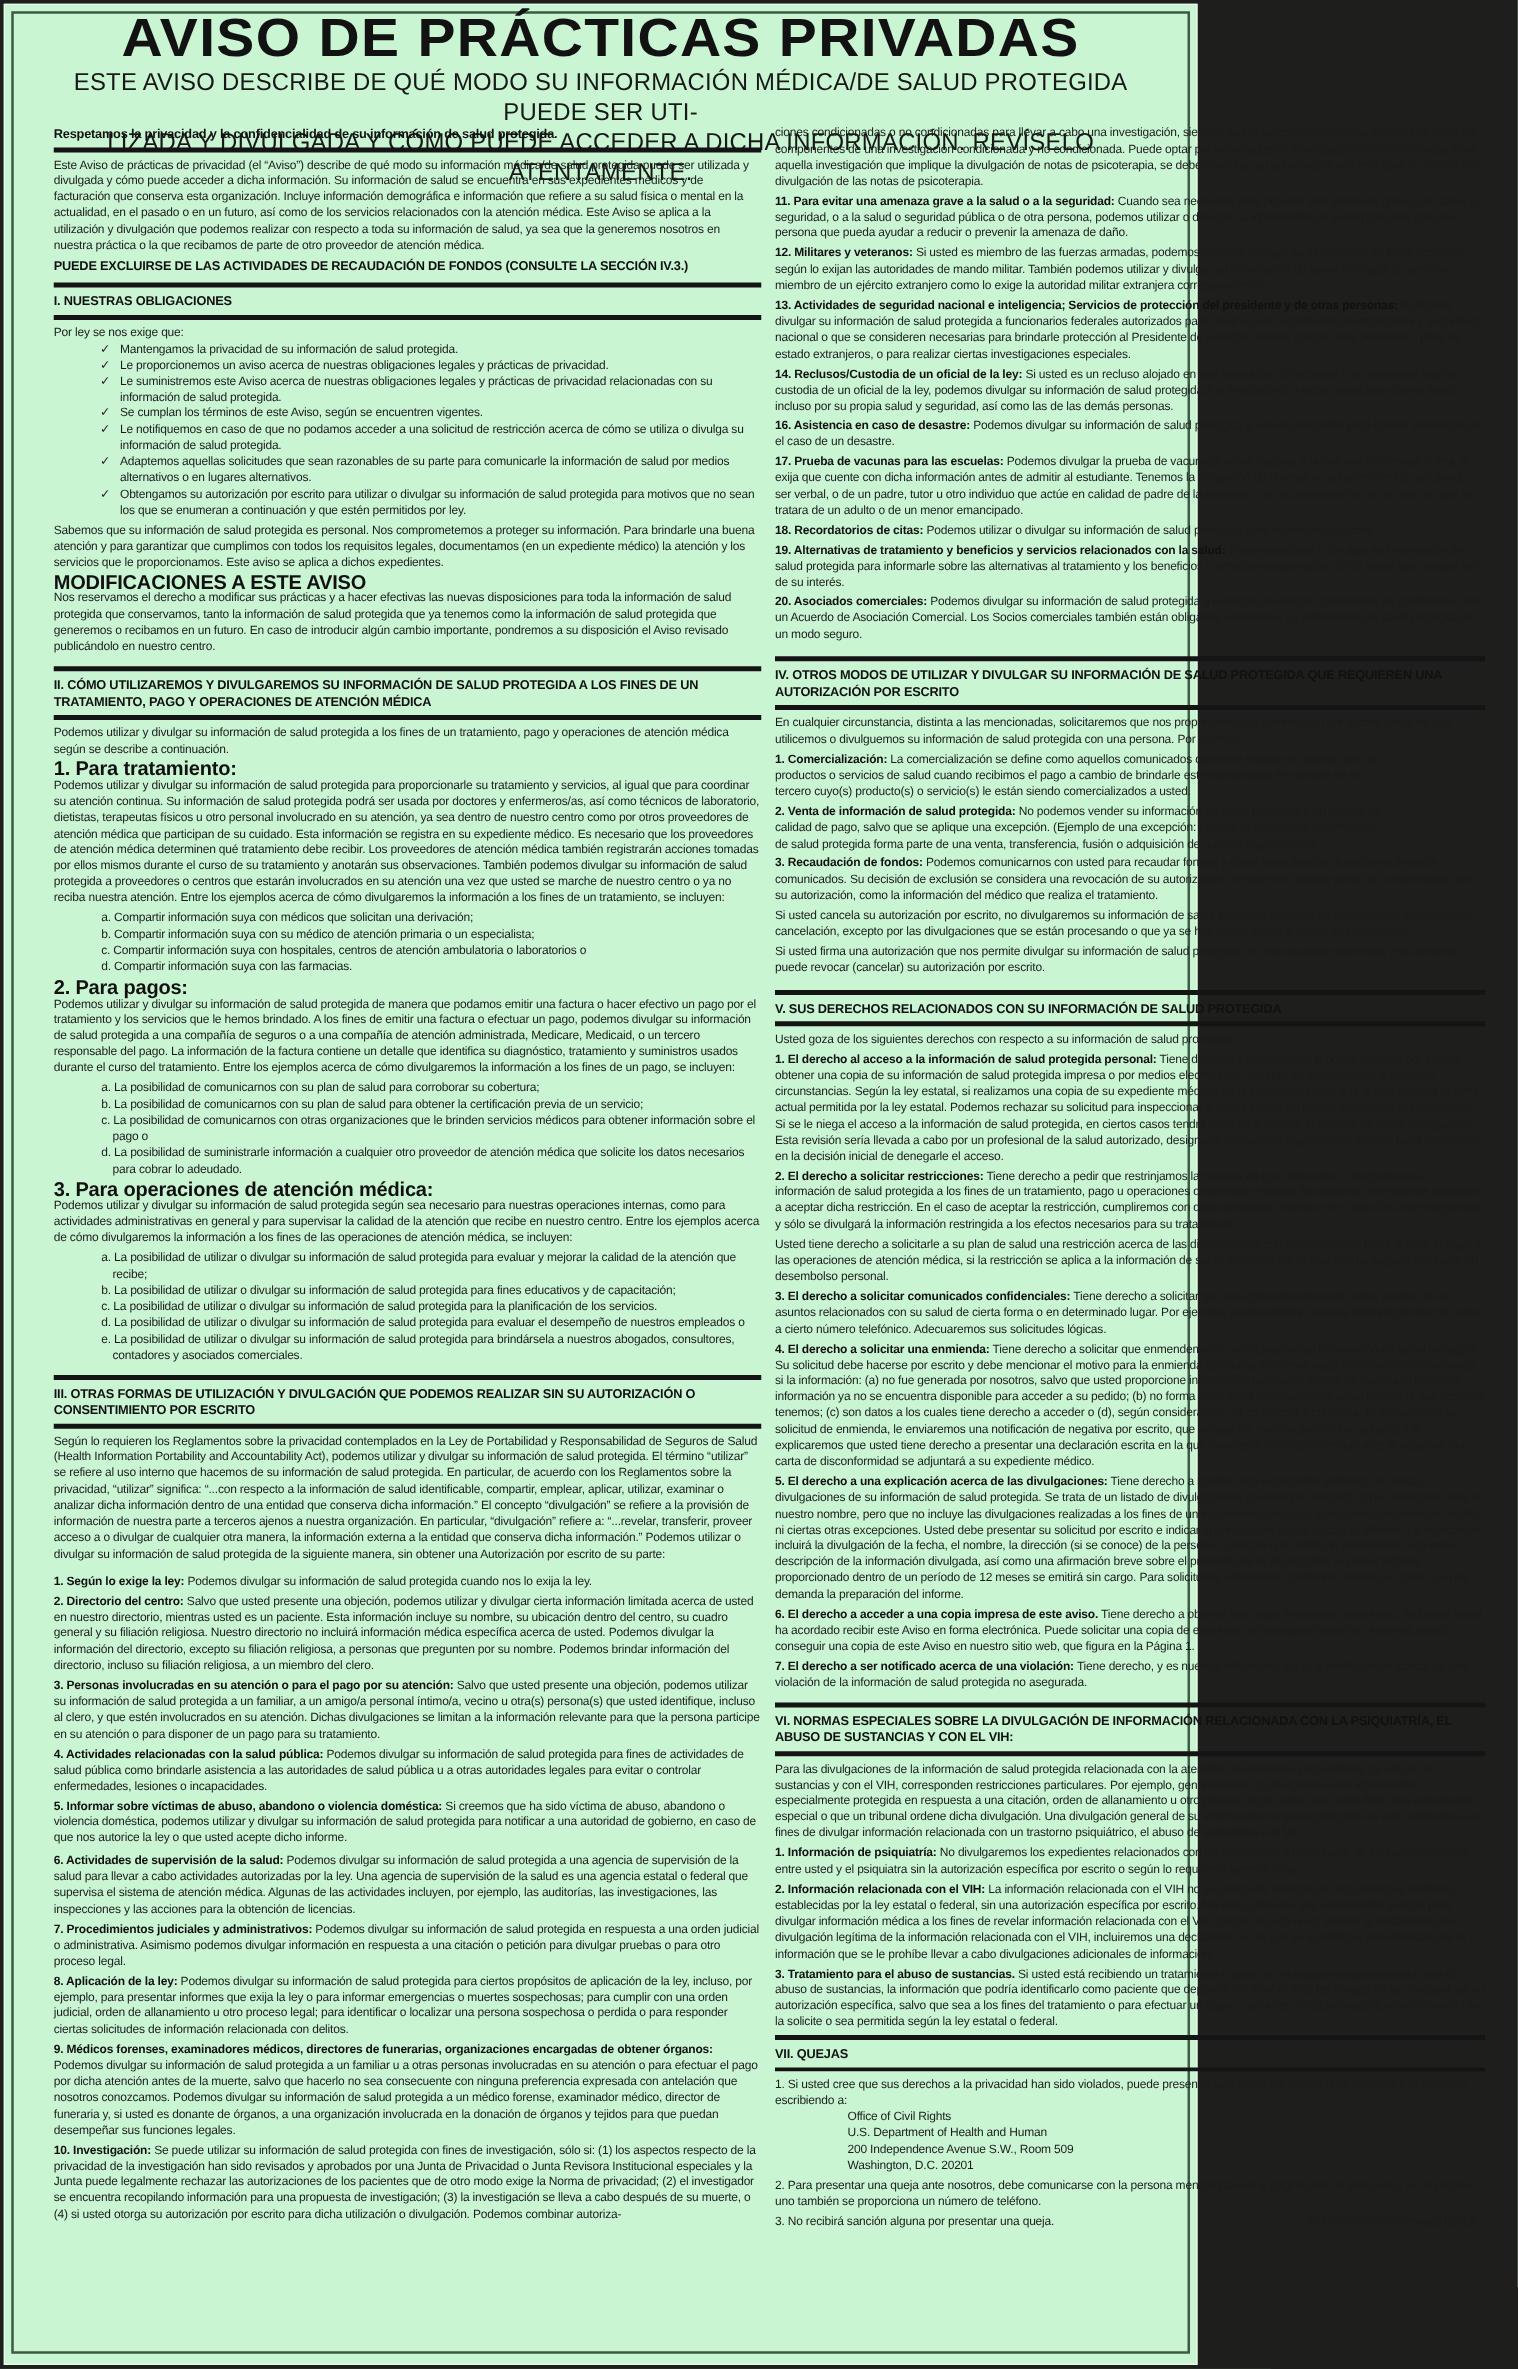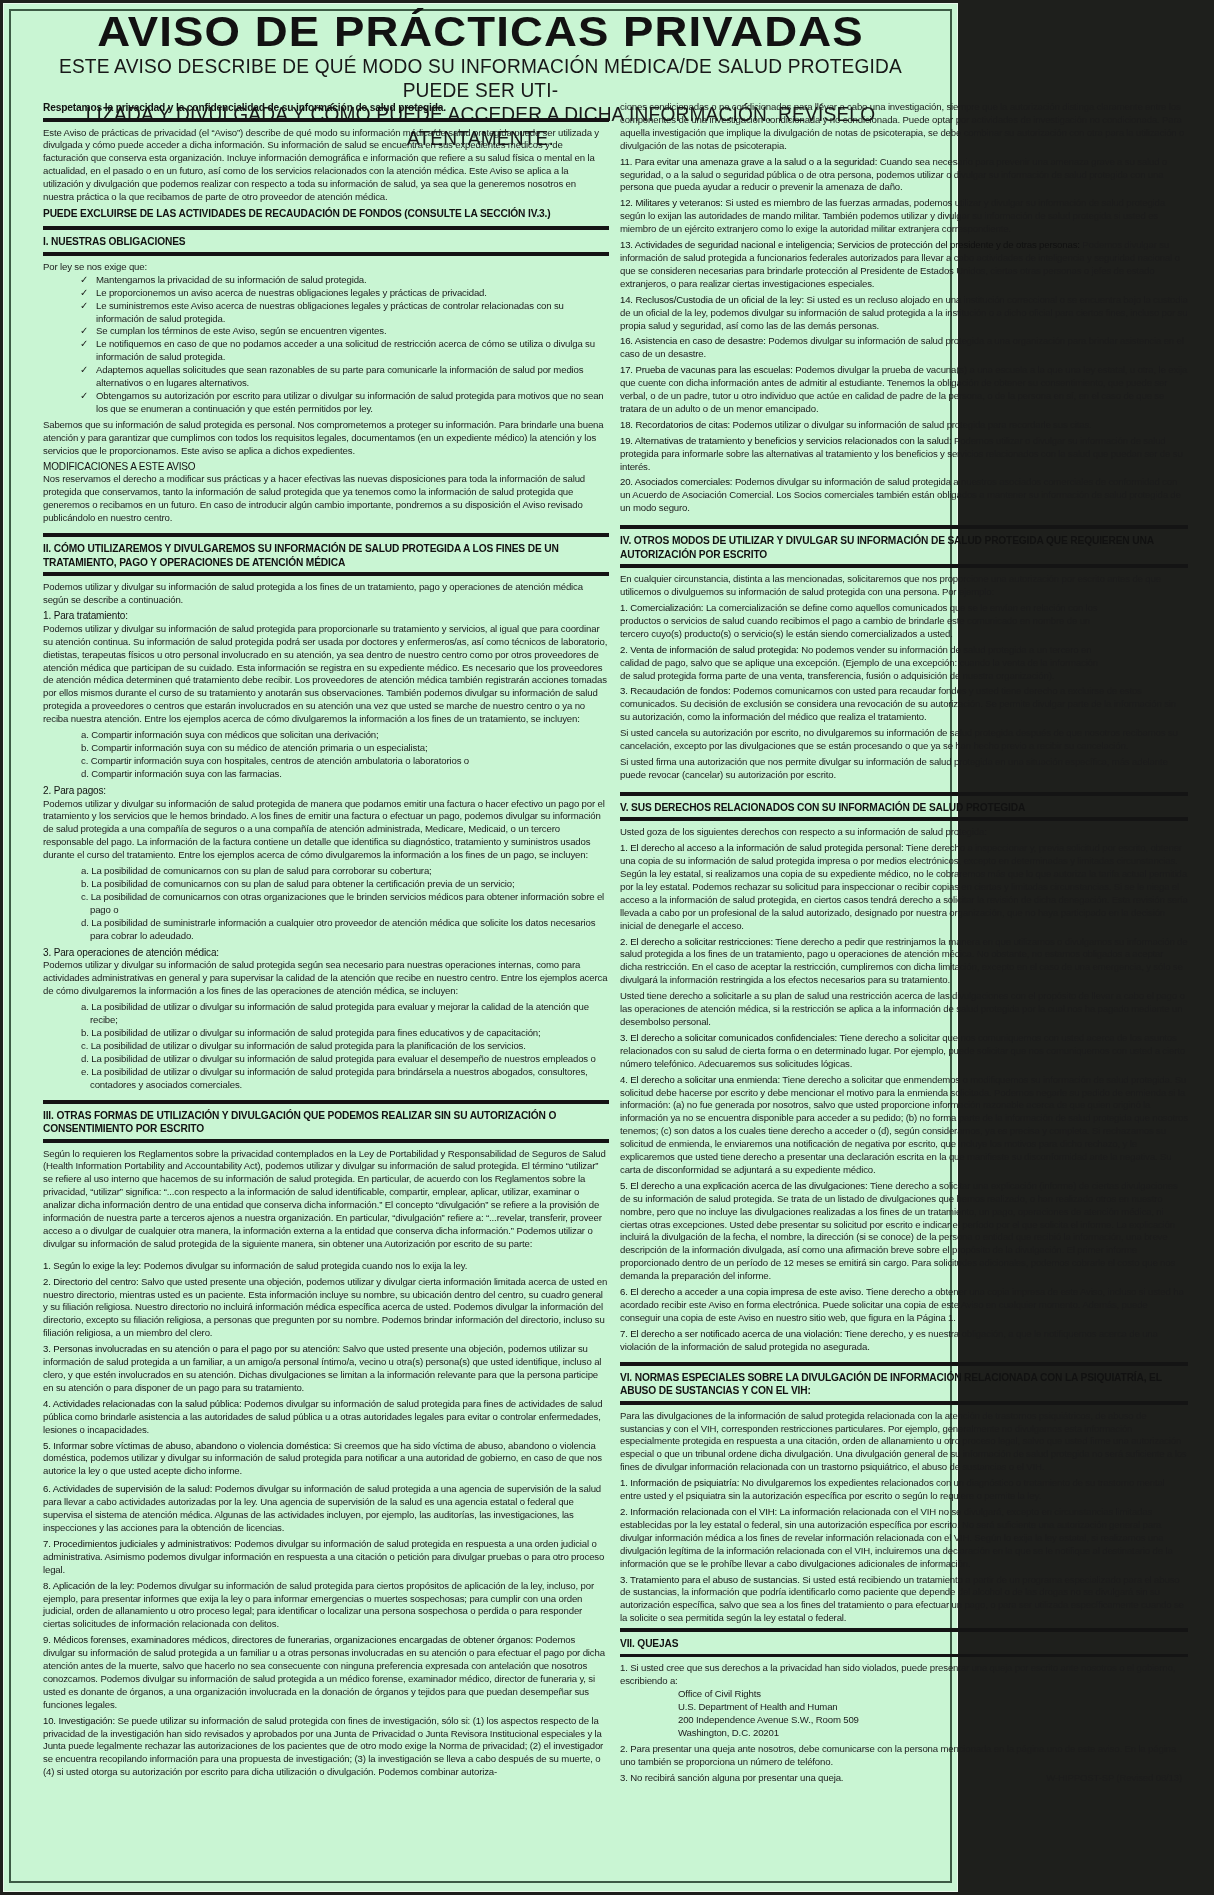--- a/index.html
+++ b/index.html
@@ -24,25 +24,25 @@
     font-size: 19.5px; line-height: 24px; color: #181818; letter-spacing: 0.2px;
     transform: scaleX(0.98);
   }
   .col {
     position: absolute; top: 97px; font-size: 9.6px; line-height: 12.9px;
     letter-spacing: -0.15px; color: #1c1c1c;
   }
   .col-left { left: 39px; width: 566px; }
   .col-right { left: 616px; width: 568px; }
   .col p { margin-bottom: 3px; }
-  .col b { font-weight: 400; color: #111; }
+  .col b { font-weight: 700; color: #111; }
   .rule { height: 4px; background: #141414; margin: 3px 0 5px 0; }
   .rule.thin { height: 3px; }
   .sec-head { font-weight: 700; font-size: 10.2px; line-height: 13.5px; color: #111; }
-  .subhead { font-weight: 400; font-size: 10px; color: #111; margin-top: 2px; }
+  .subhead { font-weight: 700; font-size: 16px; color: #111; margin-top: 2px; }
   .checklist { list-style: none; padding-left: 37px; margin-bottom: 3px; }
   .checklist li { position: relative; padding-left: 16px; }
   .checklist li .chk { position: absolute; left: 0; top: 0; font-size: 10px; }
   .alist { list-style: none; padding-left: 38px; margin-bottom: 4px; }
   .alist li { padding-left: 9px; text-indent: -9px; }
   .address { padding-left: 58px; margin: 1px 0 3px 0; }
   .footer-line { display: flex; justify-content: space-between; padding-right: 6px; }
   .gap { height: 6px; }
 </style>
 </head>
@@ -62,21 +62,21 @@
     <div class="rule"></div>
     <p>Este Aviso de prácticas de privacidad (el “Aviso”) describe de qué modo su información médica/de salud protegida puede ser utilizada y divulgada y cómo puede acceder a dicha información. Su información de salud se encuentra en sus expedientes médicos y de facturación que conserva esta organización. Incluye información demográfica e información que refiere a su salud física o mental en la actualidad, en el pasado o en un futuro, así como de los servicios relacionados con la atención médica. Este Aviso se aplica a la utilización y divulgación que podemos realizar con respecto a toda su información de salud, ya sea que la generemos nosotros en nuestra práctica o la que recibamos de parte de otro proveedor de atención médica.</p>
     <div class="sec-head" style="margin-top:1px">PUEDE EXCLUIRSE DE LAS ACTIVIDADES DE RECAUDACIÓN DE FONDOS (CONSULTE LA SECCIÓN IV.3.)</div>
     <div class="rule" style="margin-top:6px"></div>
     <div class="sec-head">I. NUESTRAS OBLIGACIONES</div>
     <div class="rule"></div>
     <p style="margin-bottom:0">Por ley se nos exige que:</p>
     <ul class="checklist">
       <li><span class="chk">✓</span><span>Mantengamos la privacidad de su información de salud protegida.</span></li>
       <li><span class="chk">✓</span><span>Le proporcionemos un aviso acerca de nuestras obligaciones legales y prácticas de privacidad.</span></li>
-      <li><span class="chk">✓</span><span>Le suministremos este Aviso acerca de nuestras obligaciones legales y prácticas de controlar relacionadas con su información de salud protegida.</span></li>
+      <li><span class="chk">✓</span><span>Le suministremos este Aviso acerca de nuestras obligaciones legales y prácticas de privacidad relacionadas con su información de salud protegida.</span></li>
       <li><span class="chk">✓</span><span>Se cumplan los términos de este Aviso, según se encuentren vigentes.</span></li>
       <li><span class="chk">✓</span><span>Le notifiquemos en caso de que no podamos acceder a una solicitud de restricción acerca de cómo se utiliza o divulga su información de salud protegida.</span></li>
       <li><span class="chk">✓</span><span>Adaptemos aquellas solicitudes que sean razonables de su parte para comunicarle la información de salud por medios alternativos o en lugares alternativos.</span></li>
       <li><span class="chk">✓</span><span>Obtengamos su autorización por escrito para utilizar o divulgar su información de salud protegida para motivos que no sean los que se enumeran a continuación y que estén permitidos por ley.</span></li>
     </ul>
     <p>Sabemos que su información de salud protegida es personal. Nos comprometemos a proteger su información. Para brindarle una buena atención y para garantizar que cumplimos con todos los requisitos legales, documentamos (en un expediente médico) la atención y los servicios que le proporcionamos. Este aviso se aplica a dichos expedientes.</p>
     <div class="subhead">MODIFICACIONES A ESTE AVISO</div>
     <p>Nos reservamos el derecho a modificar sus prácticas y a hacer efectivas las nuevas disposiciones para toda la información de salud protegida que conservamos, tanto la información de salud protegida que ya tenemos como la información de salud protegida que generemos o recibamos en un futuro. En caso de introducir algún cambio importante, pondremos a su disposición el Aviso revisado publicándolo en nuestro centro.</p>
 
     <div class="rule" style="margin-top:8px"></div>

